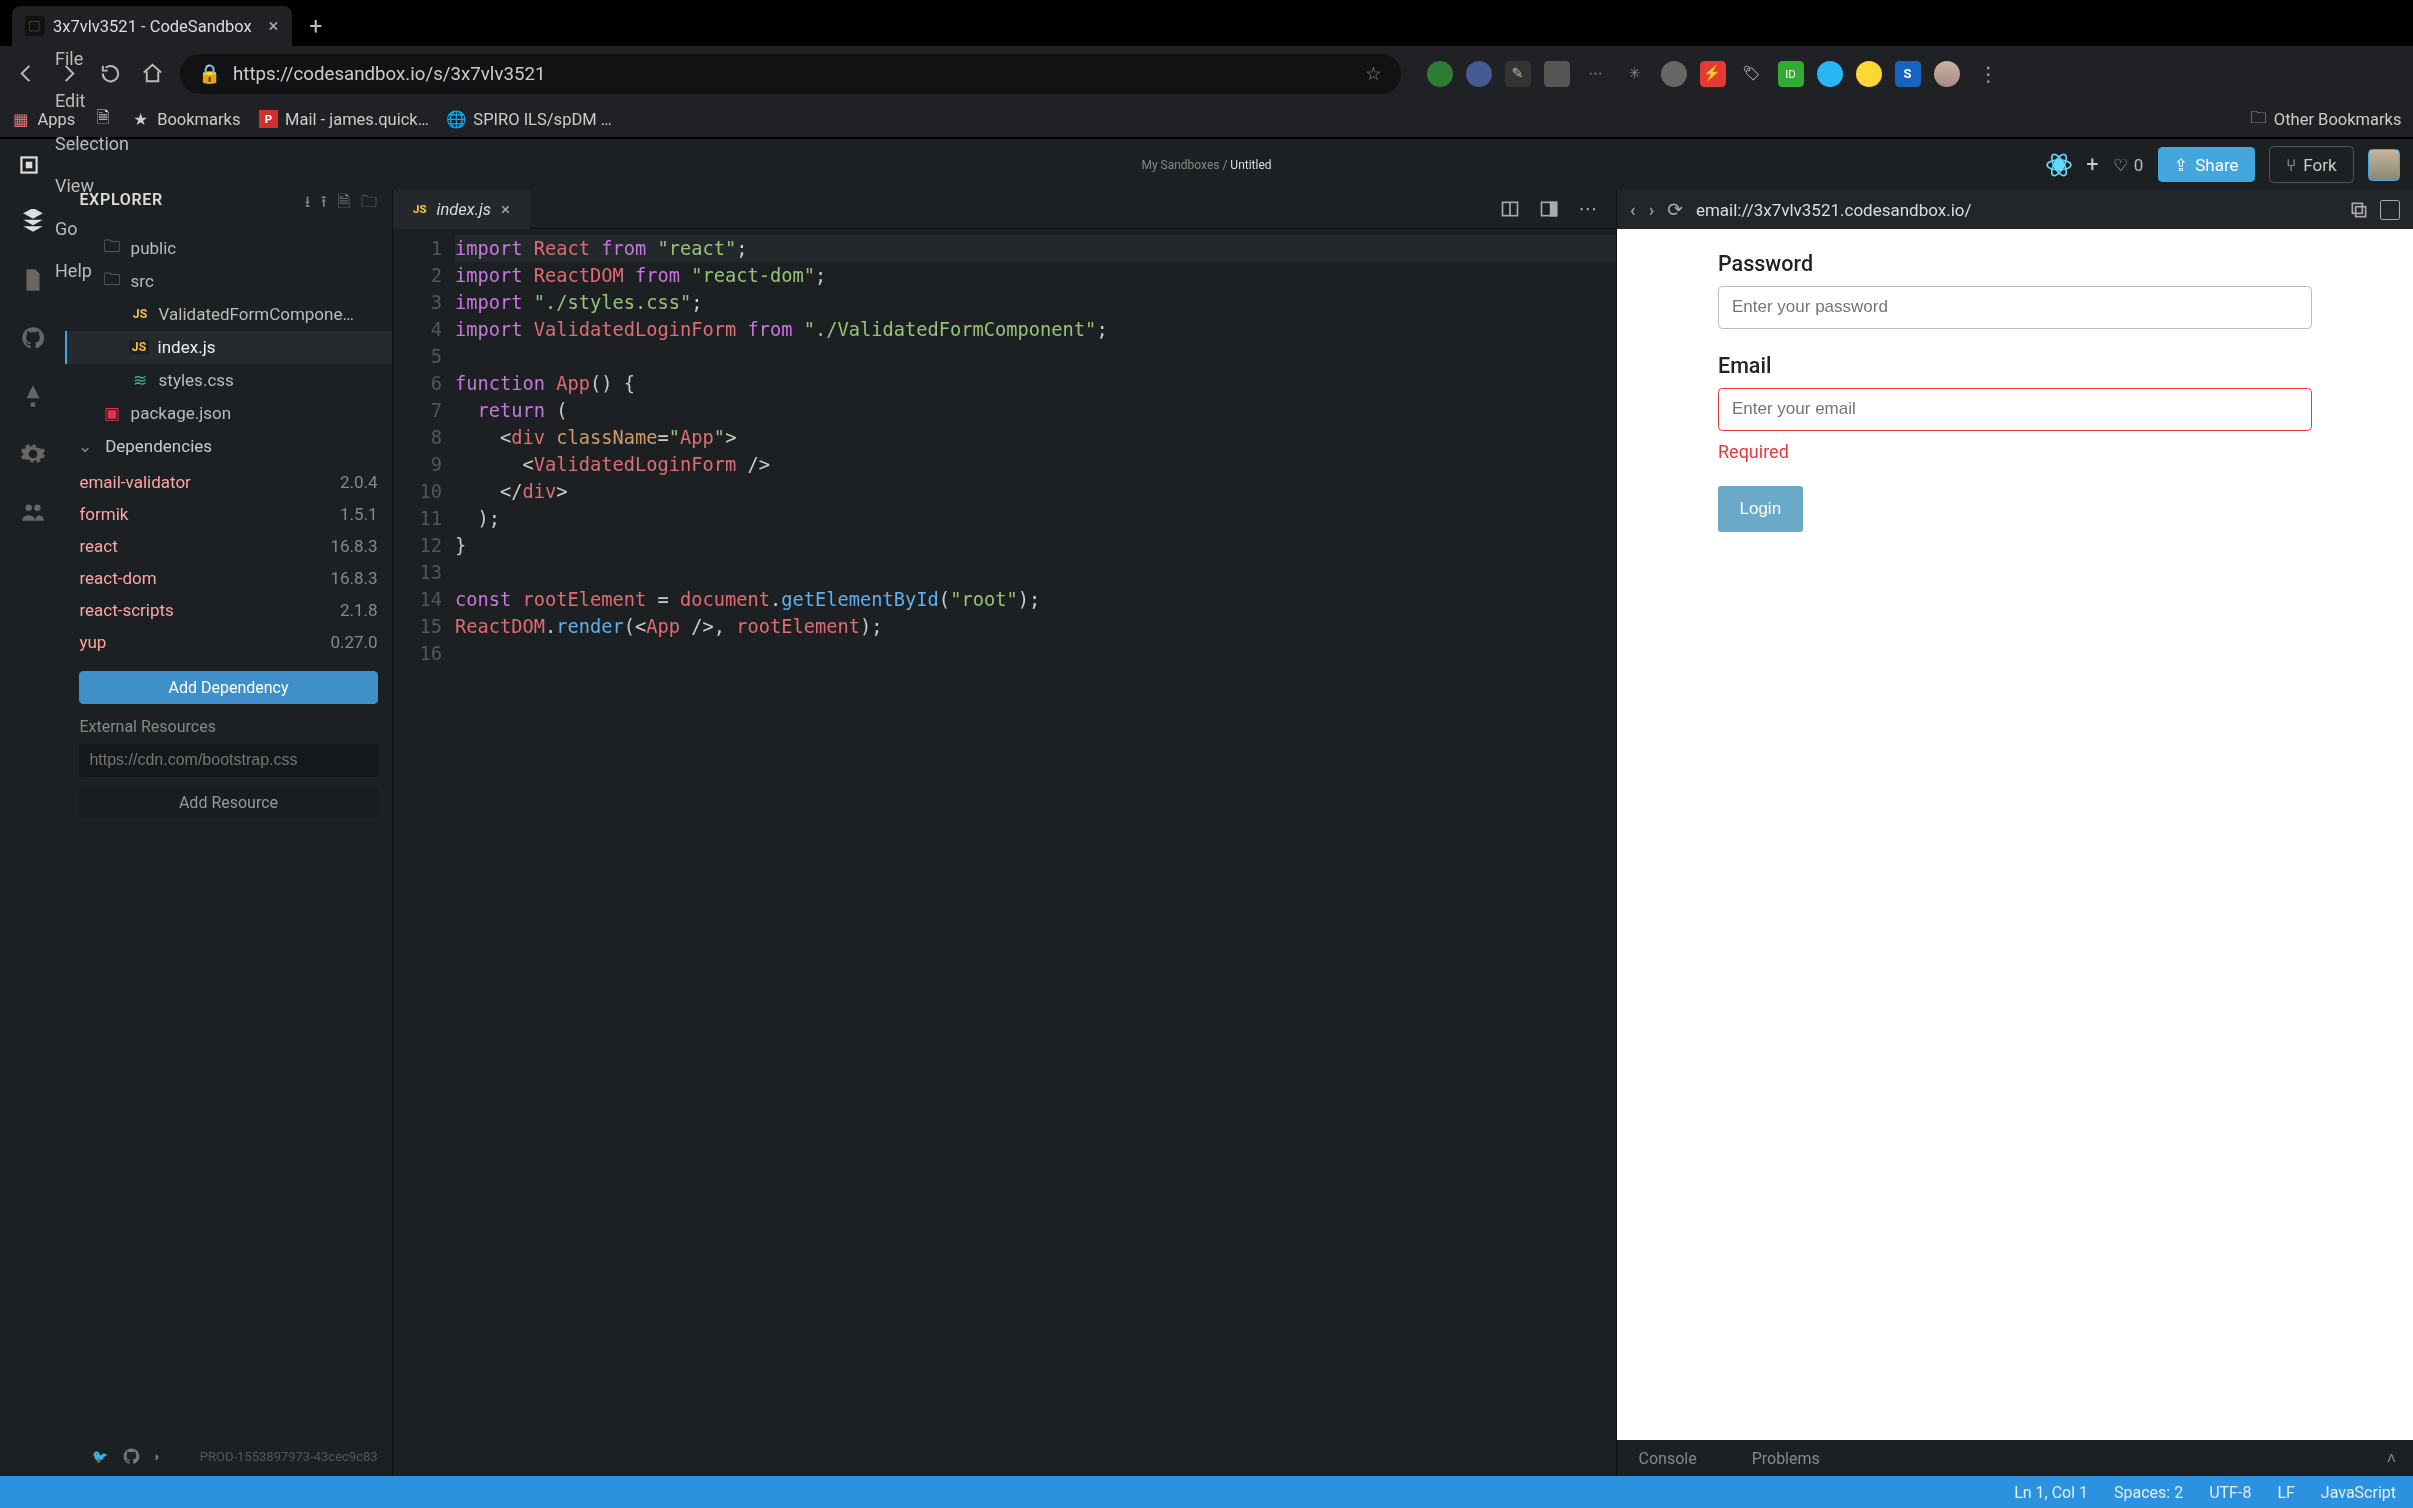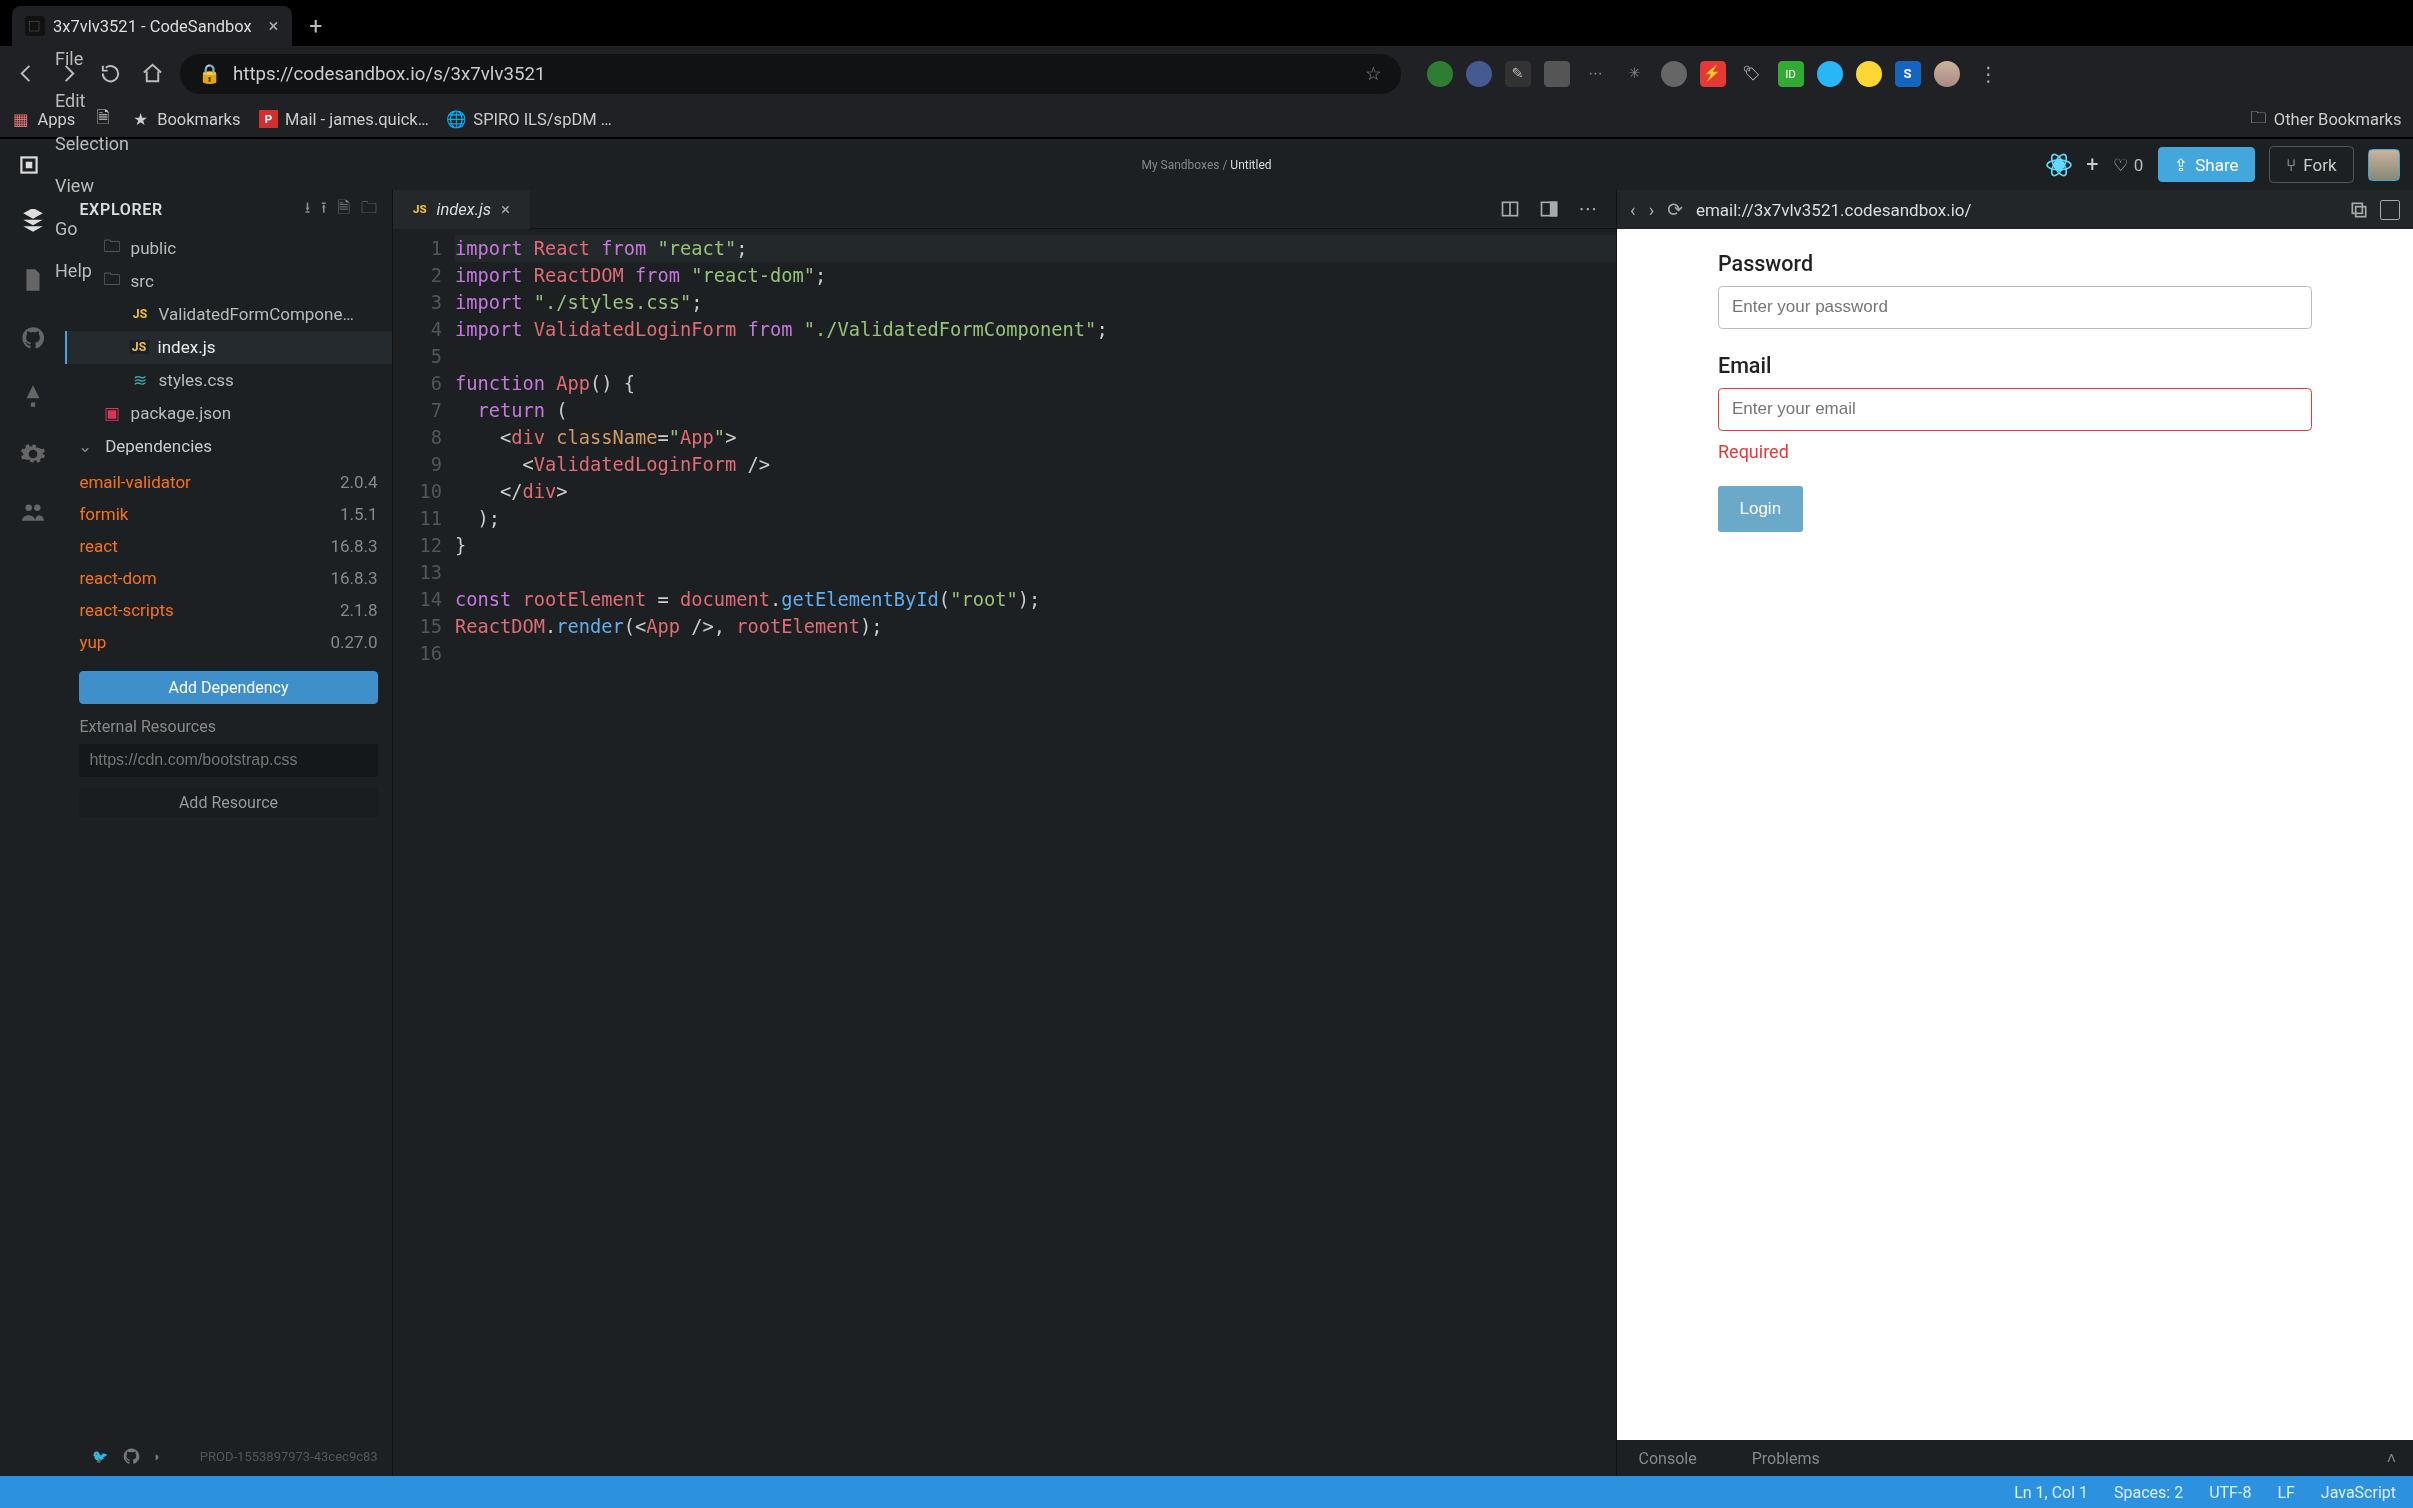--- a/index.html
+++ b/index.html
@@ -69,36 +69,36 @@
   .main{display:flex;height:calc(100% - 46px - 55px - 37px - 52px - 32px);}
   .activitybar{width:65px;background:#1c2022;display:flex;flex-direction:column;align-items:center;padding-top:16px;gap:26px;}
   .activitybar .act{color:#666;width:32px;height:32px;display:flex;align-items:center;justify-content:center;}
   .activitybar .act.active{color:#ddd;}
   .activitybar .act svg{width:26px;height:26px;}
   .social{display:flex;flex-direction:row;gap:13px;padding:13px;color:#777;align-items:center;}
   .sidebar-footer{display:flex;align-items:center;height:39px;background:#1c2022;padding:0 14.4px;color:#555;font-size:13px;justify-content:space-between;}
 
   
   .sidebar{width:328px;background:#1c2022;display:flex;flex-direction:column;border-right:0.7px solid #111;}
-  .sidebar-header{height:39px;display:flex;align-items:center;padding:0 14.4px;color:#ddd;font-size:16px;letter-spacing:0.7px;}
+  .sidebar-header{height:39px;display:flex;align-items:flex-start;padding:0 14.4px;color:#ddd;font-size:16px;letter-spacing:0.7px;}
   .sidebar-header .title{flex:1;font-weight:600;}
   .sidebar-header .hact{color:#888;margin-left:10px;font-size:16px;}
   .file-tree{padding-top:2.9px;}
   .tree-row{display:flex;align-items:center;height:33px;padding-left:14.4px;color:#bbb;font-size:17px;gap:8.6px;}
   .tree-row .ico{width:20px;display:flex;justify-content:center;color:#888;}
   .tree-row.depth1{padding-left:37px;}
   .tree-row.depth2{padding-left:65px;}
   .tree-row.selected{background:#242a2e;border-left:2.9px solid #43a7de;padding-left:62px;}
   .tree-row.selected .fname{color:#eee;}
   .tree-row .js-ico{color:#f0c040;font-size:12.2px;font-weight:bold;background:#1c2022;}
   .tree-caret{color:#888;margin-right:4.3px;}
   .section-header{display:flex;align-items:center;height:33px;padding:0 13px;color:#ccc;font-size:17px;gap:8.6px;}
   .dep-list{padding:2.9px 14.4px;}
   .dep-row{display:flex;justify-content:space-between;align-items:center;height:32px;font-size:17px;}
-  .dep-row .dep-name{color:#f97316;}
+  .dep-row .dep-name{color:#fca5a5;}
   .dep-row .dep-ver{color:#888;}
   .add-dep-btn{margin:10px 14.4px;background:#3f8fca;color:#fff;border-radius:4.3px;height:33px;display:flex;align-items:center;justify-content:center;font-size:16px;}
   .ext-res-label{color:#888;font-size:16px;padding:0 14.4px;height:26px;display:flex;align-items:center;}
   .ext-res-input{margin:4.3px 14.4px;background:#14181a;border:none;color:#888;height:33px;border-radius:2.9px;padding:0 10px;font-size:16px;}
   .add-res-btn{margin:7.2px 14.4px;background:#191d1f;color:#999;border-radius:2.9px;height:29px;display:flex;align-items:center;justify-content:center;font-size:16px;}
   .code-col{flex:1;display:flex;flex-direction:column;background:#1c2022;min-width:0;}
   .editor-tabs{height:39px;display:flex;align-items:center;background:#1c2022;border-bottom:0.7px solid #111;}
   .ed-tab{height:39px;display:flex;align-items:center;padding:0 20px;gap:10px;background:#24282b;color:#ddd;font-size:16.5px;font-style:italic;}
   .ed-tab .js-badge{color:#f0c040;font-size:11.5px;font-weight:800;font-style:normal;}
   .ed-tab .close{color:#aaa;font-size:17px;font-style:normal;}

